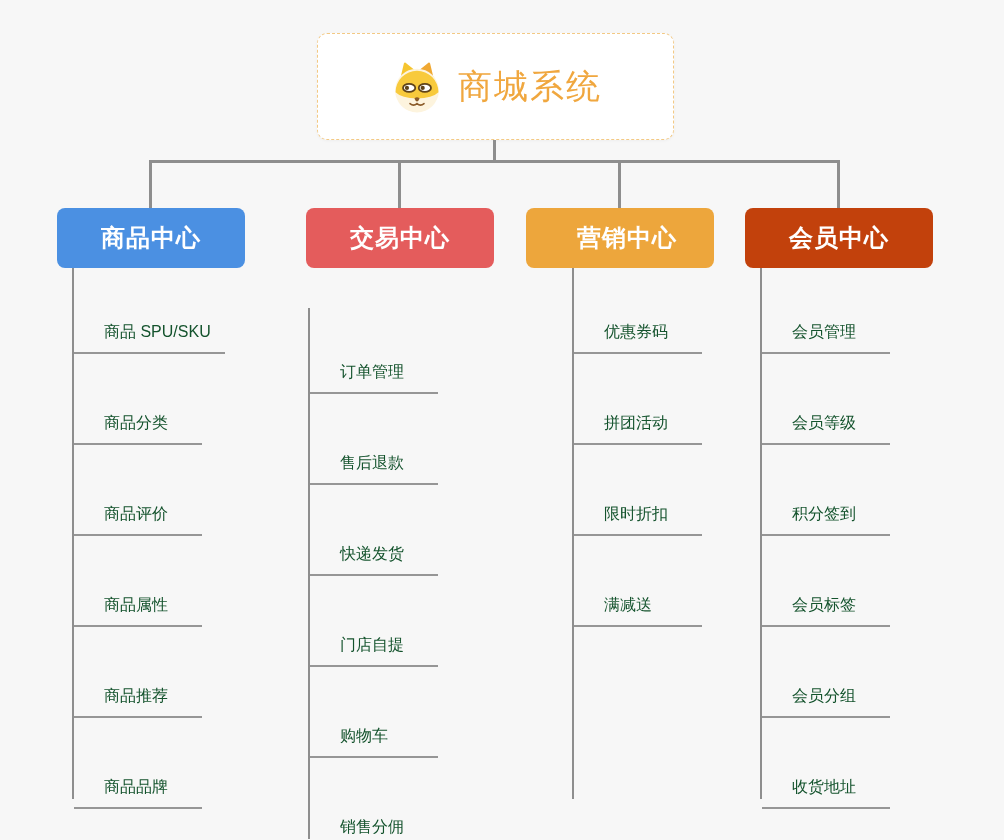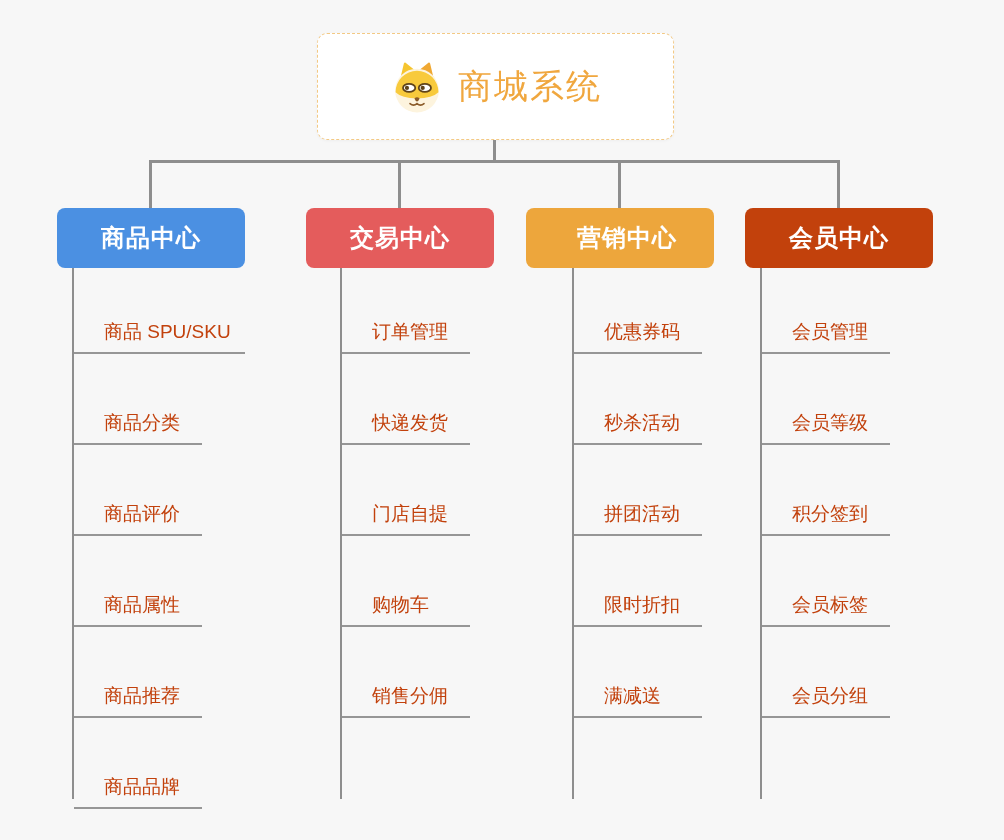--- a/index.html
+++ b/index.html
@@ -63,33 +63,33 @@
   .branch-header.b3 { left: 745px; }
 
   
   .branch-col {
     position: absolute;
     top: 268px;
     height: 531px;
     border-left: 2px solid #8e8e8e;
   }
   .branch-col.c0 { left: 72px;  }
-  .branch-col.c1 { left: 340px; }
+  .branch-col.c1 { left: 308px; margin-top: 40px; }
   .branch-col.c2 { left: 572px; }
   .branch-col.c3 { left: 760px; }
 
   .leaf {
     display: block;
     width: fit-content;
     min-width: 128px;
     padding: 0 14px 6px 30px;
     margin-top: 55px;
-    font-size: 19px;
+    font-size: 16px;
     line-height: 28px;
-    color: #c2410c;
+    color: #14532d;
     border-bottom: 2px solid #969696;
     white-space: nowrap;
   }
   .leaf:first-child { margin-top: 50px; }
 </style>
 </head>
 <body>
 
 <div class="root-node">
   <svg class="root-icon" viewBox="0 0 64 64" aria-hidden="true">
@@ -129,33 +129,34 @@
   <span class="leaf">商品 SPU/SKU</span>
   <span class="leaf">商品分类</span>
   <span class="leaf">商品评价</span>
   <span class="leaf">商品属性</span>
   <span class="leaf">商品推荐</span>
   <span class="leaf">商品品牌</span>
 </div>
 
 <div class="branch-col c1">
   <span class="leaf">订单管理</span>
+  <span class="leaf">售后退款</span>
   <span class="leaf">快递发货</span>
   <span class="leaf">门店自提</span>
   <span class="leaf">购物车</span>
   <span class="leaf">销售分佣</span>
 </div>
 
 <div class="branch-col c2">
   <span class="leaf">优惠券码</span>
-  <span class="leaf">秒杀活动</span>
   <span class="leaf">拼团活动</span>
   <span class="leaf">限时折扣</span>
   <span class="leaf">满减送</span>
 </div>
 
 <div class="branch-col c3">
   <span class="leaf">会员管理</span>
   <span class="leaf">会员等级</span>
   <span class="leaf">积分签到</span>
   <span class="leaf">会员标签</span>
   <span class="leaf">会员分组</span>
+  <span class="leaf">收货地址</span>
 </div>
 
 </body></html>

